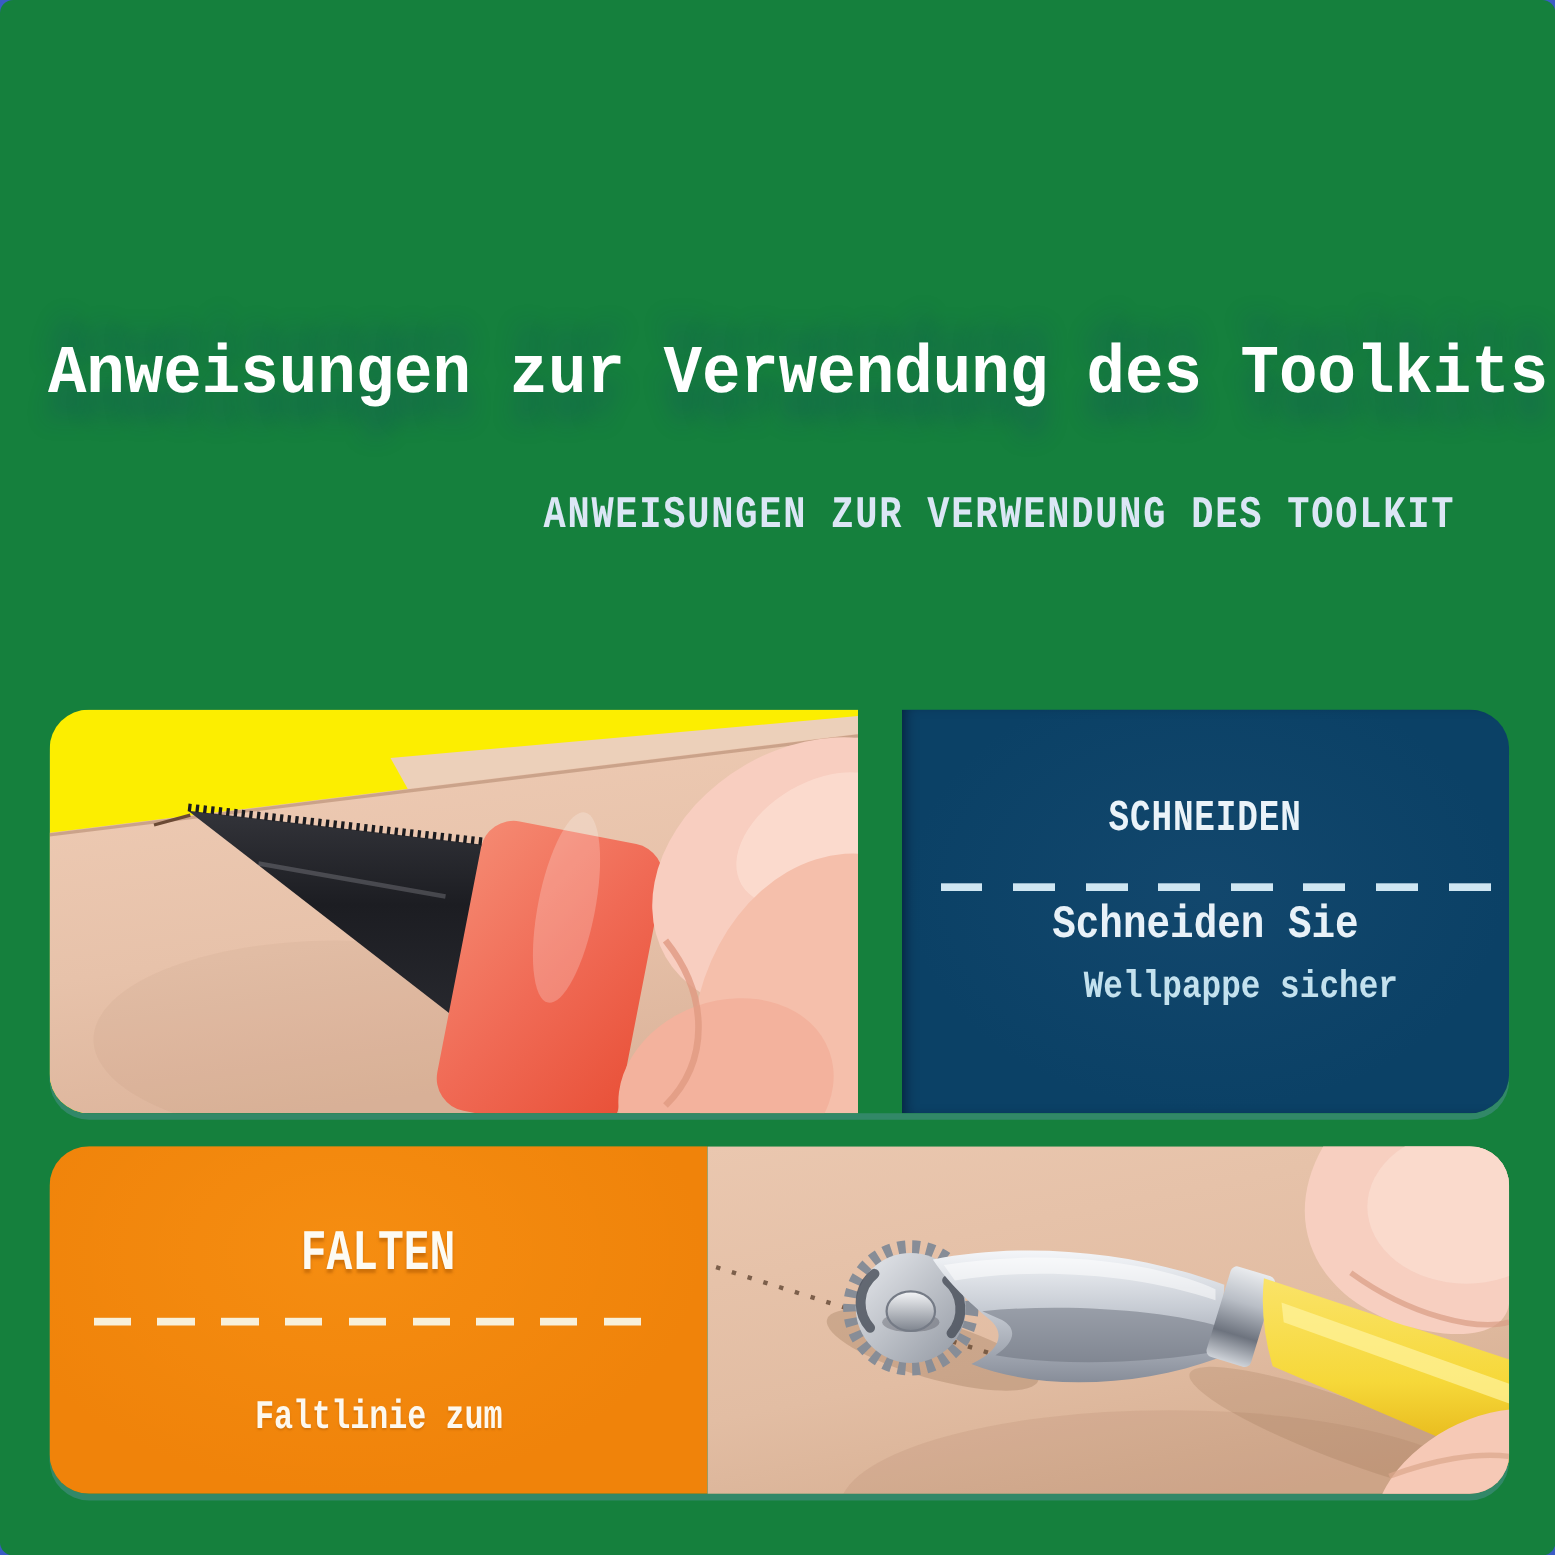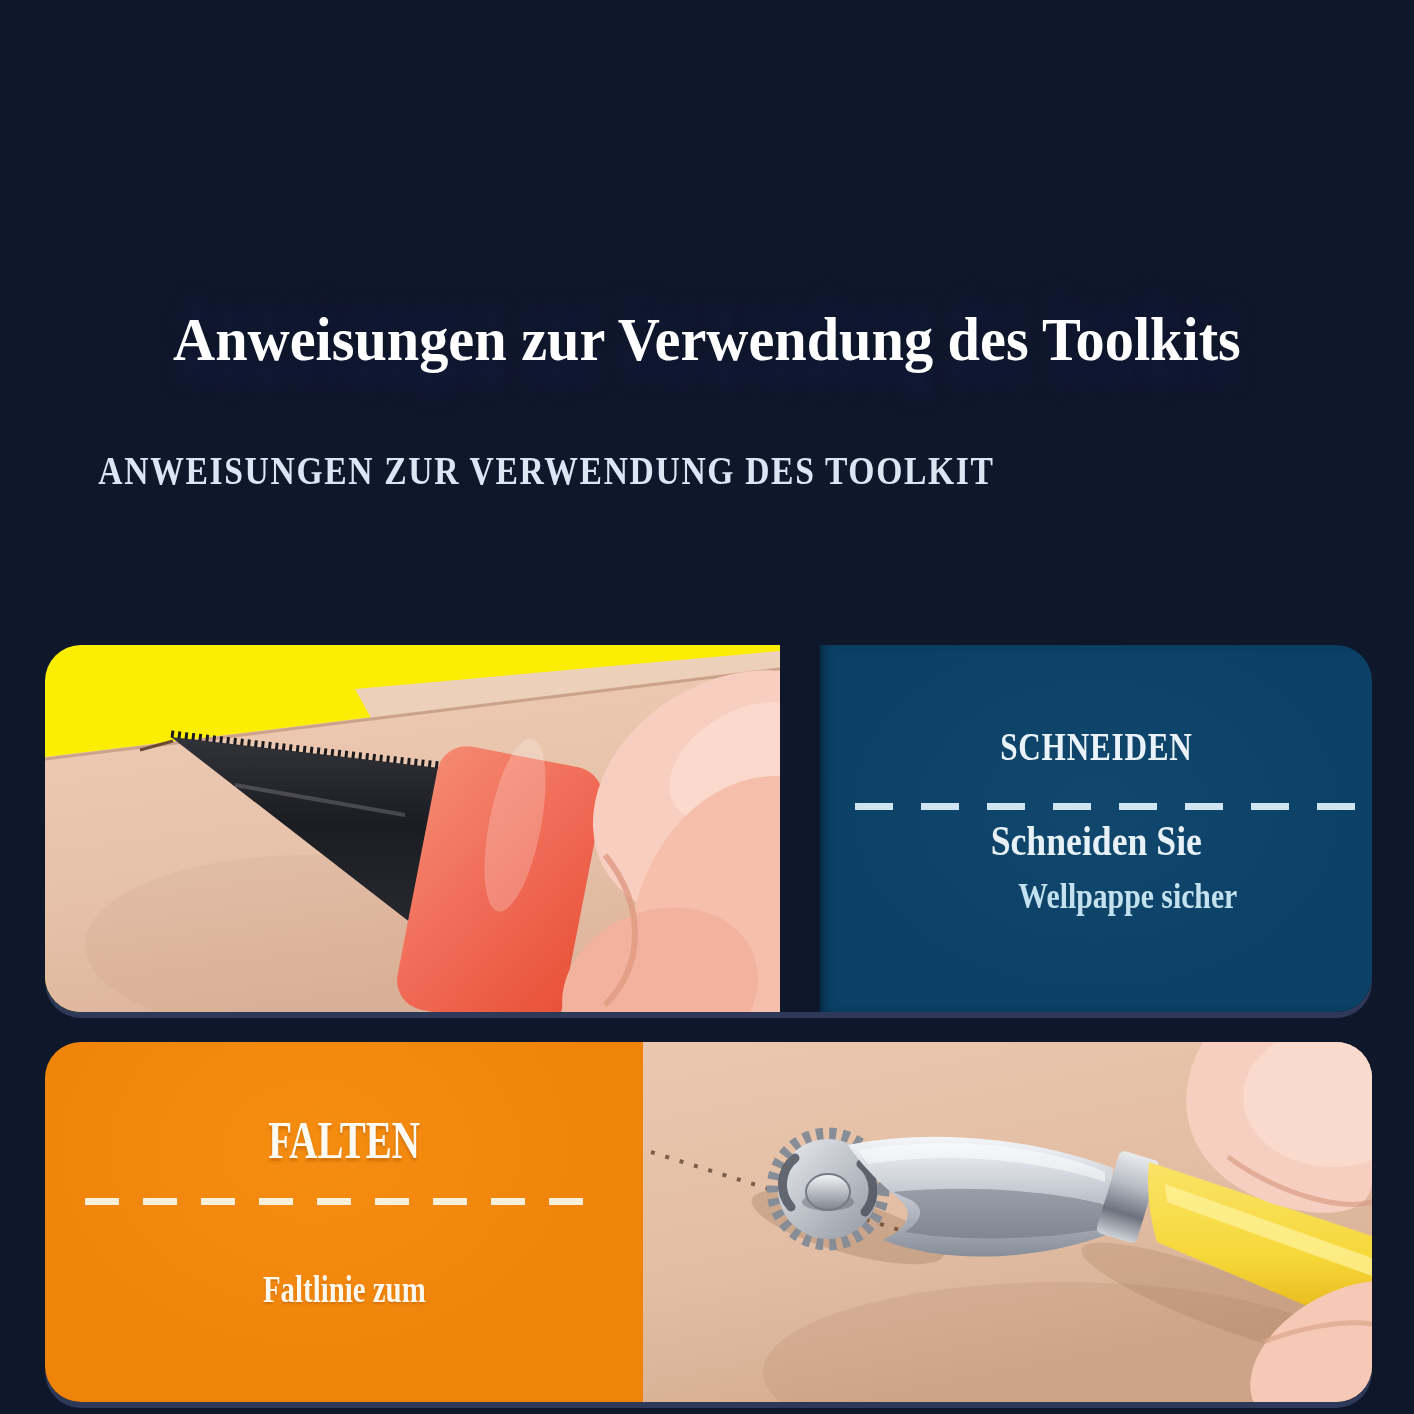--- a/index.html
+++ b/index.html
@@ -1,34 +1,34 @@
 <!DOCTYPE html>
 <html><head>
 <meta charset="utf-8">
 <style>
   html,body{margin:0;padding:0;background:#3a5cc5;}
-  .stage{position:relative;width:1414px;height:1414px;background:#0f172a;overflow:hidden;
-         font-family:Liberation Serif, serif;}
+  .stage{position:relative;width:1414px;height:1414px;background:#15803d;overflow:hidden;
+         font-family:Liberation Mono, monospace;border-radius:12px;}
   
   .title{position:absolute;left:0;top:304px;width:100%;text-align:center;
          color:#ffffff;font-size:62px;font-weight:bold;white-space:nowrap;
          text-shadow:0 26px 22px rgba(25,40,120,.28), 0 -26px 22px rgba(25,40,120,.22);}
-  .subtitle{position:absolute;left:0;top:446px;width:100%;text-align:left;
+  .subtitle{position:absolute;left:0;top:446px;width:100%;text-align:right;
             color:#dbe6f5;font-size:41px;font-weight:bold;letter-spacing:2px;white-space:nowrap;}
   .sqz94{display:inline-block;transform:scaleX(.94);transform-origin:center;}
   .sqz85{display:inline-block;transform:scaleX(.85);transform-origin:center;}
   .sqz82{display:inline-block;transform:scaleX(.82);transform-origin:center;}
   .sqz80{display:inline-block;transform:scaleX(.80);transform-origin:center;}
   .sqz78{display:inline-block;transform:scaleX(.78);transform-origin:center;}
   .sqz75{display:inline-block;transform:scaleX(.75);transform-origin:center;}
   
   .panel{position:absolute;left:45px;width:1327px;border-radius:36px;overflow:hidden;
          display:flex;box-shadow:0 6px 0 rgba(140,160,235,.25);}
   .panel-cut{top:645px;height:367px;gap:40px;}
-  .panel-fold{top:1042px;height:360px;}
+  .panel-fold{top:1042px;height:316px;}
   .photo{position:relative;flex:0 0 auto;}
   .photo svg{display:block;}
   .cut-text{position:relative;flex:1 1 auto;background:#0b4166;
             box-shadow:inset 8px 0 12px -6px rgba(0,10,30,.6);
             background-image:radial-gradient(ellipse at 50% 45%, rgba(40,90,130,.25), rgba(0,0,0,0) 70%);}
   .fold-text{position:relative;flex:0 0 598px;background:#f0830a;
              background-image:radial-gradient(ellipse at 45% 30%, rgba(255,160,30,.35), rgba(0,0,0,0) 70%);}
   .pline{position:absolute;left:0;width:100%;text-align:center;white-space:nowrap;font-weight:bold;}
   
   .cut-heading{top:78px;font-size:40px;letter-spacing:1px;color:#eaf3f9;}

